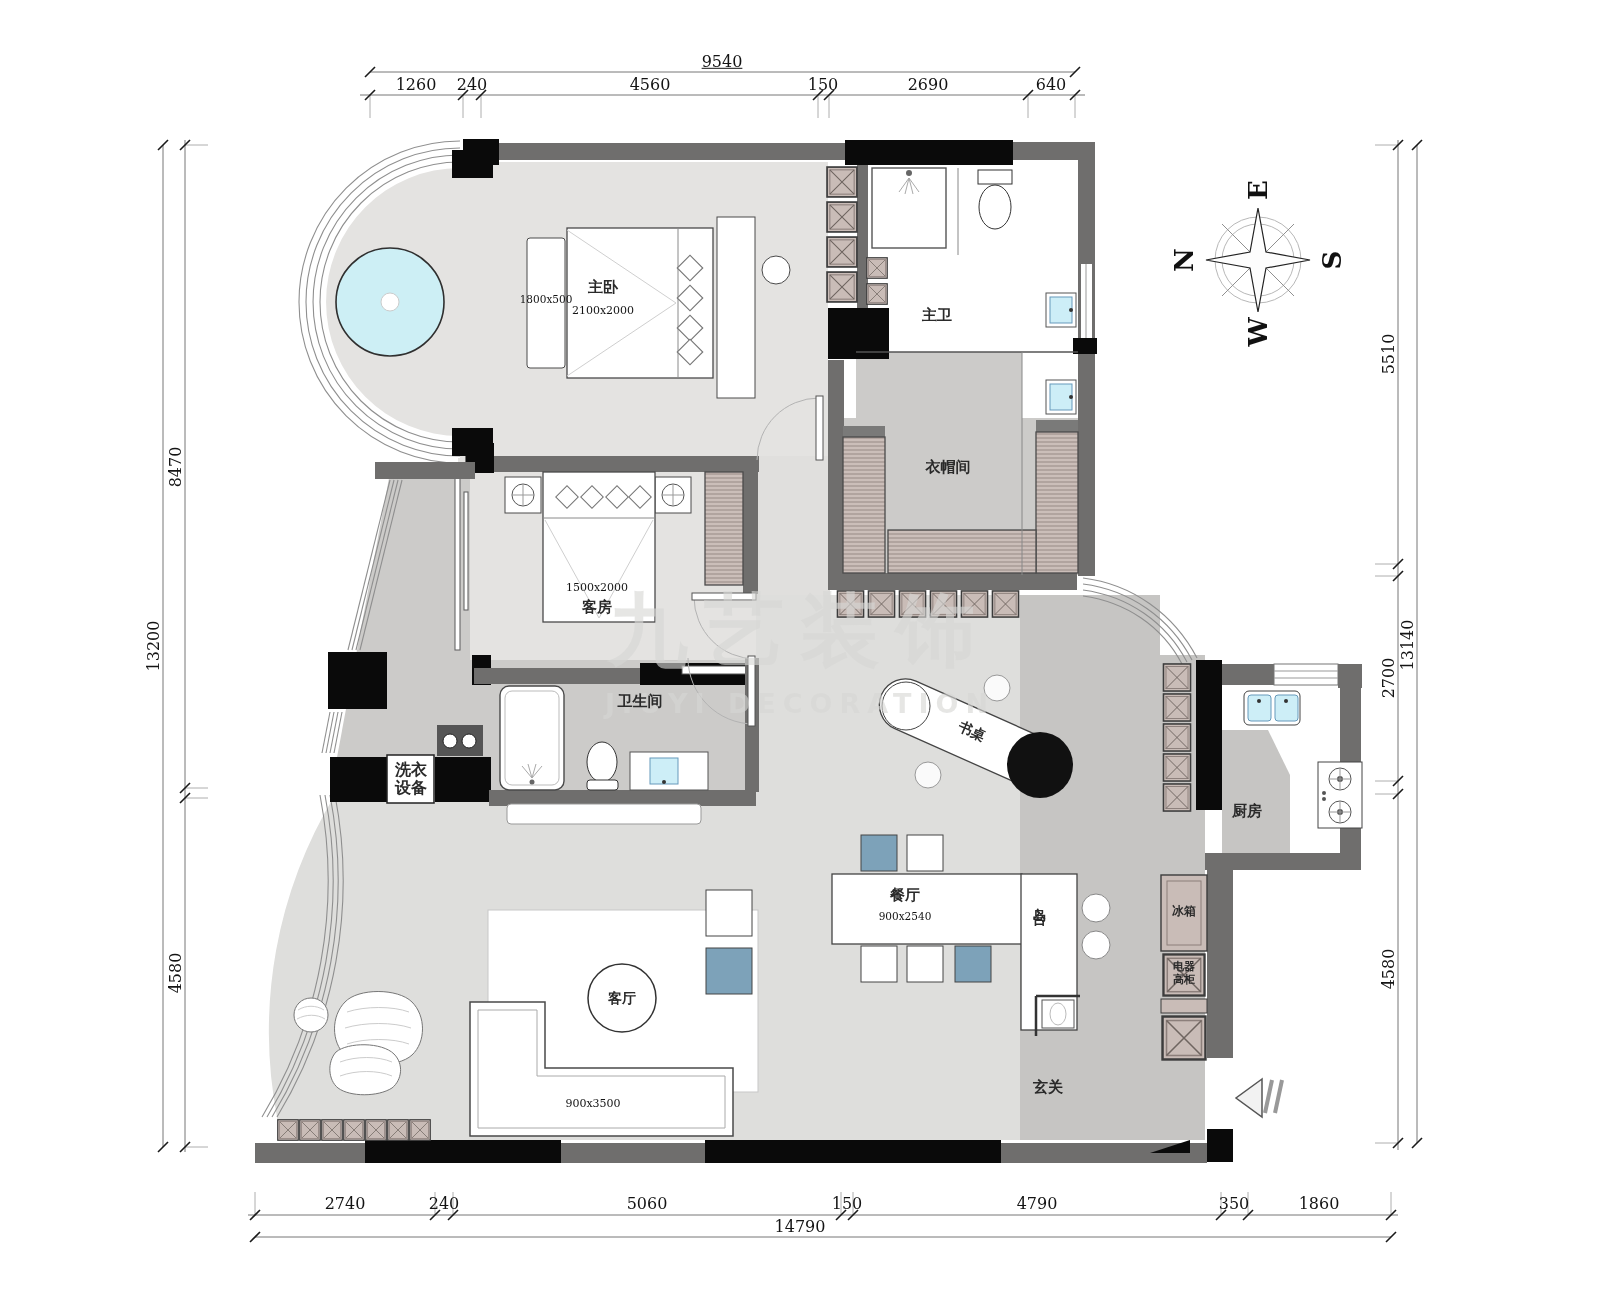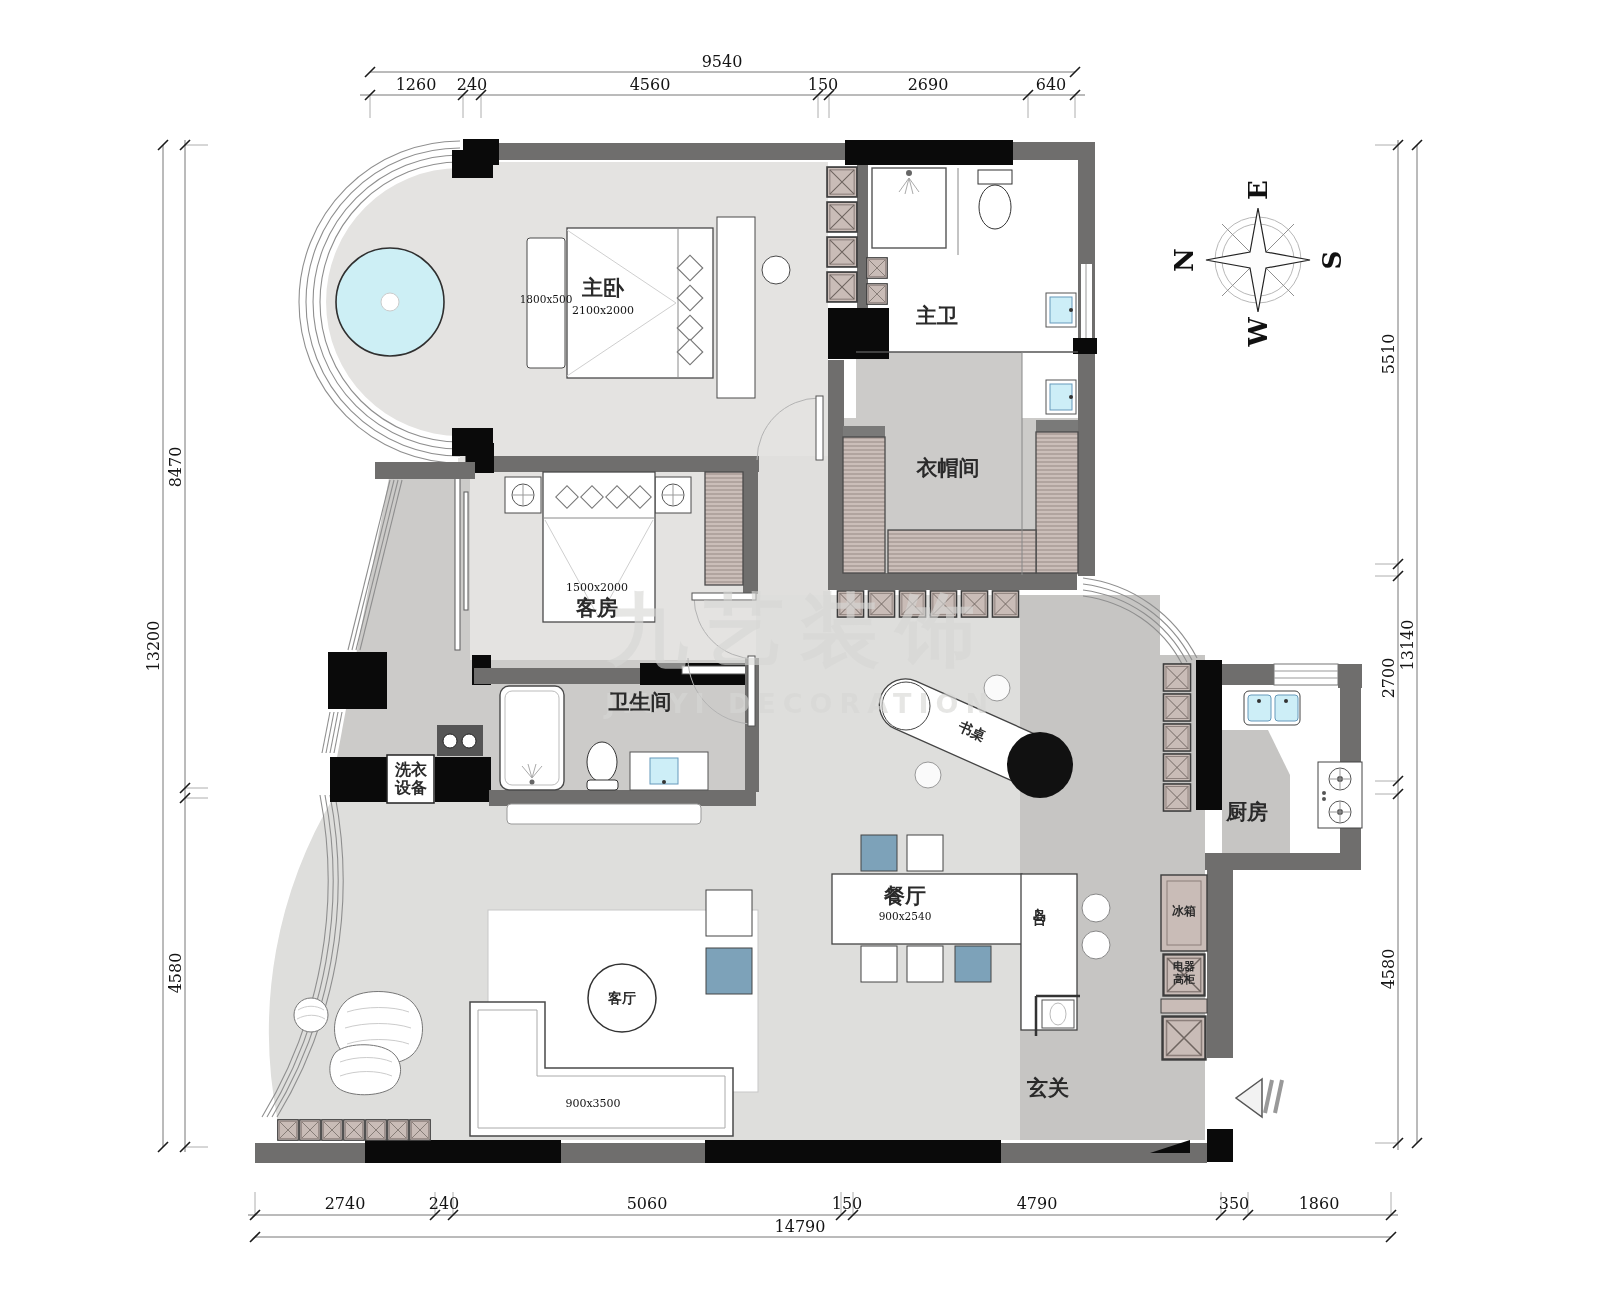--- a/index.html
+++ b/index.html
@@ -1,20 +1,20 @@
 <!DOCTYPE html>
 <html><head>
 <meta charset="utf-8">
 <style>
   html,body{margin:0;padding:0;background:#fff;}
   #stage{position:relative;width:1600px;height:1300px;background:#fff;overflow:hidden;
          font-family:"DejaVu Sans",sans-serif;}
   svg{position:absolute;left:0;top:0;}
   .lbl{position:absolute;transform:translate(-50%,-50%);font-family:"DejaVu Sans",sans-serif;
-       font-size:21px;font-weight:600;color:#2a2a2a;white-space:nowrap;z-index:30;line-height:1.15;}
+       font-size:15px;font-weight:600;color:#2a2a2a;white-space:nowrap;z-index:30;line-height:1.15;}
   .num{font-family:"DejaVu Serif",serif;font-weight:400;font-size:16px;color:#141414;}
   .sm{font-size:11px;font-weight:400;}
   .tiny{font-size:10.5px;}
   .rot{transform:translate(-50%,-50%) rotate(-90deg);}
   .rot24{transform:translate(-50%,-50%) rotate(24deg);font-size:14px;}
   .vert{writing-mode:vertical-rl;letter-spacing:3px;font-size:14px;}
   .two span{display:block;text-align:center;}
   .comp{font-family:"DejaVu Serif",serif;font-size:26px;font-weight:700;color:#111;
         transform:translate(-50%,-50%) rotate(-90deg);z-index:30;position:absolute;}
   .watermark{position:absolute;left:800px;top:648px;transform:translate(-50%,-50%);
@@ -413,21 +413,21 @@
 <div class="lbl" style="left:1247px;top:788px;margin-top:24px;">厨房</div>
 <div class="lbl" style="left:1184px;top:912px;font-size:12px;">冰箱</div>
 <div class="lbl two" style="left:1184px;top:974px;font-size:11px;">
   <span>电器</span>
   <span>高柜</span>
 </div>
 <div class="lbl" style="left:1048px;top:1088px;">玄关</div>
 <div class="lbl" style="left:622px;top:998px;font-size:14px;">客厅</div>
 <div class="lbl num sm" style="left:593px;top:1104px;text-align:right;">900x3500</div>
 
-<div class="lbl num" style="left:722px;top:62px;">9540</div>
+<div class="lbl num" style="left:722px;top:62px;text-decoration:underline;">9540</div>
 <div class="lbl num" style="left:416px;top:85px;">1260</div>
 <div class="lbl num" style="left:472px;top:85px;">240</div>
 <div class="lbl num" style="left:650px;top:85px;">4560</div>
 <div class="lbl num" style="left:823px;top:85px;">150</div>
 <div class="lbl num" style="left:928px;top:85px;">2690</div>
 <div class="lbl num" style="left:1051px;top:85px;">640</div>
 <div class="lbl num" style="left:345px;top:1204px;">2740</div>
 <div class="lbl num" style="left:444px;top:1204px;">240</div>
 <div class="lbl num" style="left:647px;top:1204px;">5060</div>
 <div class="lbl num" style="left:847px;top:1204px;">150</div>

